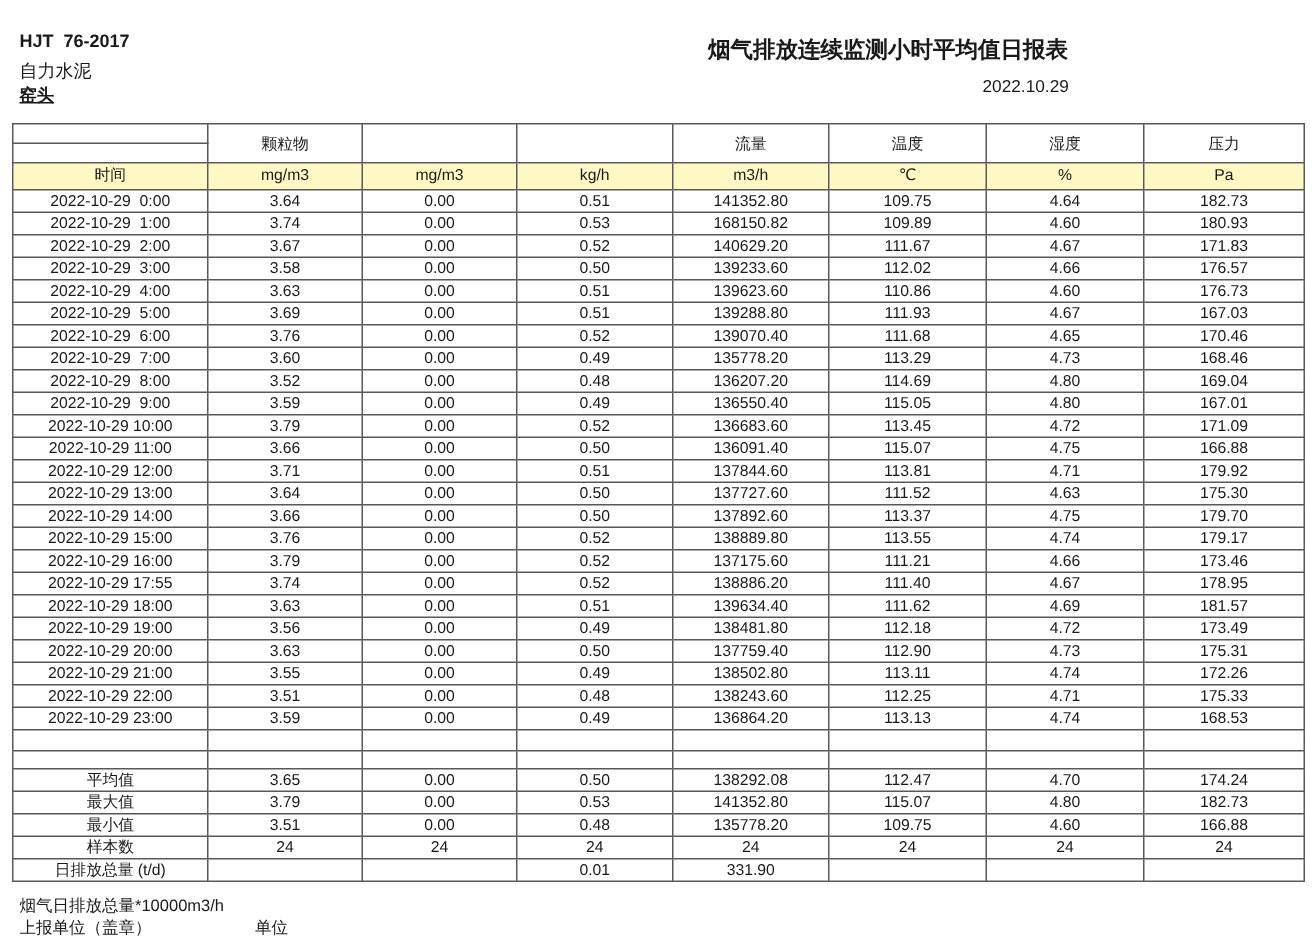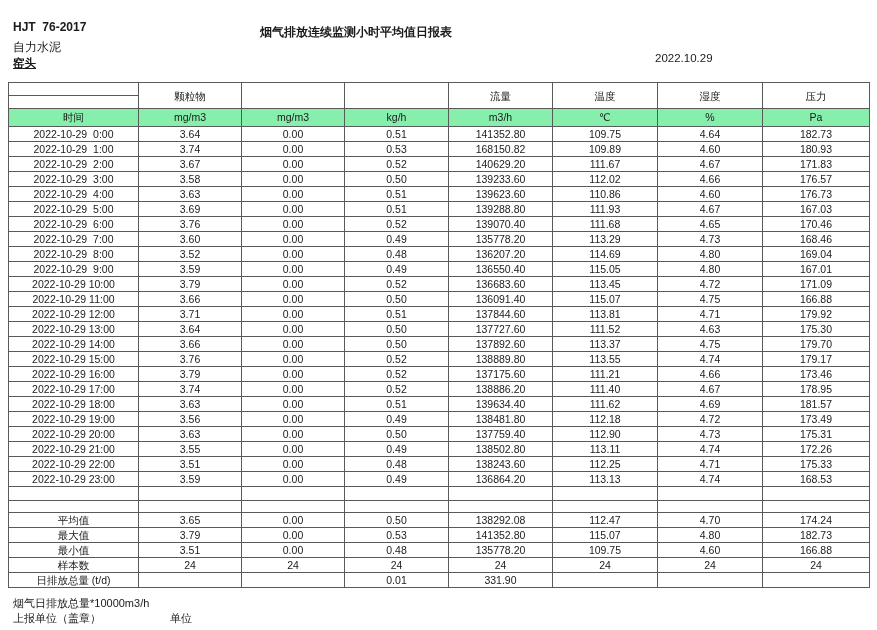--- a/index.html
+++ b/index.html
@@ -2,37 +2,37 @@
 <html><head>
 <meta charset="utf-8">
 <style>
   html,body{margin:0;padding:0;}
   body{
     width:877px;height:630px;position:relative;overflow:hidden;
     background:#ffffff;color:#1a1a1a;
     font-family:"Liberation Sans","DejaVu Sans",sans-serif;
   }
   .doc-code{position:absolute;left:13px;top:4px;font-size:12px;font-weight:bold;white-space:pre;margin-top:16px;}
-  .report-title{position:absolute;left:0;top:24px;width:712px;text-align:center;font-size:12px;font-weight:bold;}
+  .report-title{position:absolute;left:0;top:24px;width:712px;text-align:right;font-size:15px;font-weight:bold;}
   .company{position:absolute;left:13px;top:39px;font-size:12px;font-weight:normal;}
   .site{position:absolute;left:13px;top:56px;font-size:11.5px;font-weight:bold;text-decoration:underline;}
   .report-date{position:absolute;left:655px;top:52px;font-size:11.5px;}
   table.report{
     position:absolute;left:8px;top:82px;
     border-collapse:collapse;table-layout:fixed;width:861px;
     font-size:10.5px;
   }
   table.report td{
     border:1px solid #595959;
     padding:0;text-align:center;vertical-align:middle;
     overflow:hidden;white-space:pre;
     height:14px;line-height:14px;
   }
   table.report .hdr-top td{height:12px;line-height:12px;}
-  table.report .unit-row td{height:17px;line-height:17px;background:#86efac;}
+  table.report .unit-row td{height:17px;line-height:17px;background:#fef9c3;}
   table.report .gap-row td{height:13px;}
   table.report .gap-row2 td{height:11px;}
   .footer-note1{position:absolute;left:13px;top:596px;font-size:11px;}
   .footer-note2{position:absolute;left:13px;top:611px;font-size:11px;}
   .footer-note3{position:absolute;left:170px;top:611px;font-size:11px;}
 </style>
 </head>
 <body>
 
 <div class="doc-code">HJT  76-2017</div>
@@ -242,21 +242,21 @@
         <td>2022-10-29 16:00</td>
         <td>3.79</td>
         <td>0.00</td>
         <td>0.52</td>
         <td>137175.60</td>
         <td>111.21</td>
         <td>4.66</td>
         <td>173.46</td>
       </tr>
       <tr>
-        <td>2022-10-29 17:00</td>
+        <td>2022-10-29 17:55</td>
         <td>3.74</td>
         <td>0.00</td>
         <td>0.52</td>
         <td>138886.20</td>
         <td>111.40</td>
         <td>4.67</td>
         <td>178.95</td>
       </tr>
       <tr>
         <td>2022-10-29 18:00</td>

